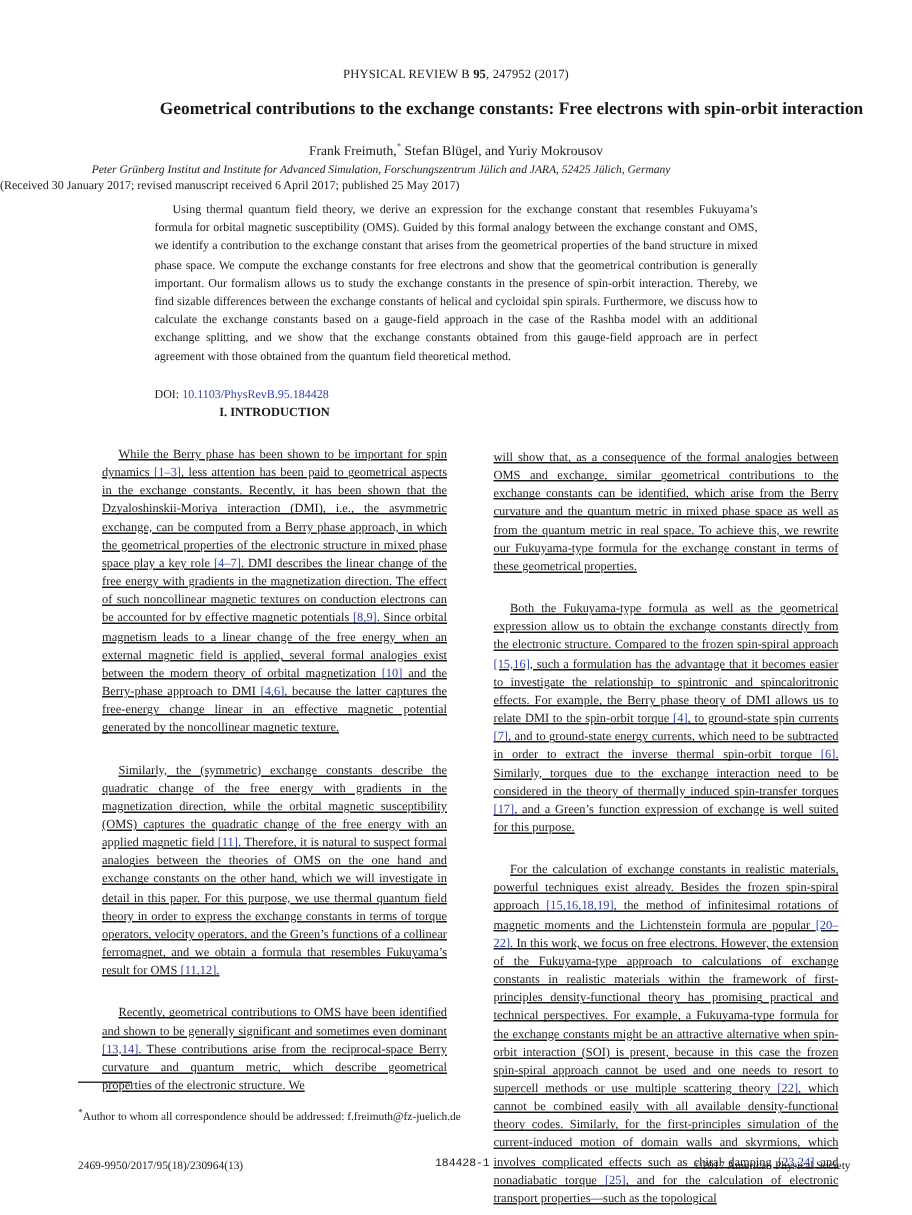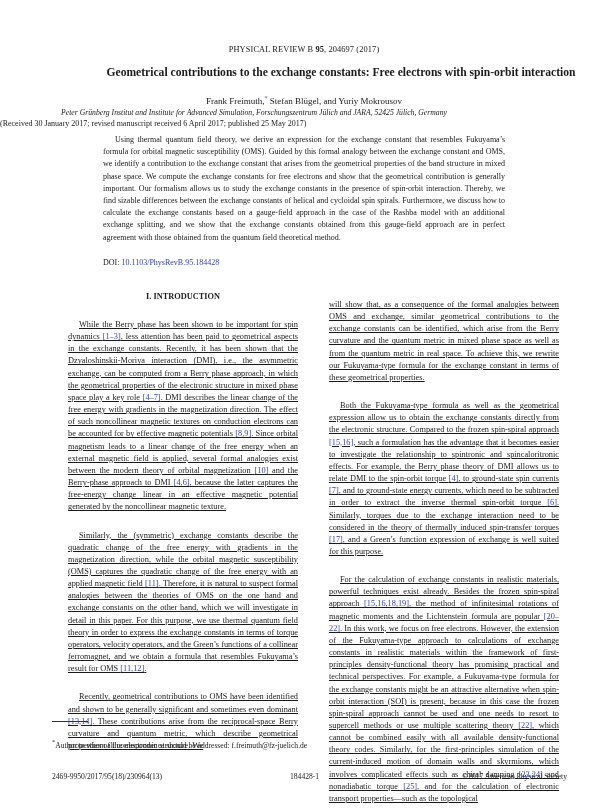--- a/index.html
+++ b/index.html
@@ -13,38 +13,38 @@
   .authors { position: absolute; top: 95px; left: 0; width: 608px; text-align: center; font-size: 9px; }
   .authors sup { color: #3344aa; font-size: 6px; }
   .affil { position: absolute; top: 108px; left: 0; width: 508px; text-align: center;
            font-size: 7.7px; font-style: italic; }
   .dates { position: absolute; top: 119px; left: 0; width: 608px; text-align: left; font-size: 8px; }
   .abstract { position: absolute; top: 134px; left: 103px; width: 402px;
               font-size: 8px; line-height: 12.2px; text-align: justify; text-indent: 12px; font-family: Liberation Serif, serif; }
   .doi { position: absolute; top: 258px; left: 103px; font-size: 8px; }
   .doi a { color: #3344aa; text-decoration: none; }
   .col { position: absolute; width: 262px; font-size: 8.3px; line-height: 12.15px; text-align: justify; }
-  .col-left { left: 52px; top: 291px; }
+  .col-left { left: 52px; top: 269px; }
   .col-right { left: 313px; top: 283px; }
   .section-heading { text-align: center; font-weight: bold; font-size: 8.3px; margin: 0 0 7px 0; height: 12px; }
   .col p { margin: 16px; text-indent: 11px; text-decoration: underline; }
   .col p.noindent { text-indent: 0; }
   .ref { color: #3344aa; }
   .fn-rule { position: absolute; left: 52px; top: 721px; width: 36px; border-top: 0.8px solid #333; }
   .footnote { position: absolute; left: 52px; top: 736px; width: 262px; font-size: 7.6px;
               line-height: 11px; text-align: justify; }
   .footer { position: absolute; top: 772px; font-size: 7.6px; }
   .footer-left { left: 52px; }
-  .footer-center { left: 290px; }
+  .footer-center { left: 290px; font-family: Liberation Mono, monospace; }
   .footer-right { right: 41px; }
 </style>
 </head>
 <body>
 
-<div class="journal"><span>PHYSICAL REVIEW B</span> <b>95</b><span>, 204697 (2017)</span></div>
+<div class="journal"><span>PHYSICAL REVIEW B</span> <b>95</b><span>, 247952 (2017)</span></div>
 
 <div class="title">Geometrical contributions to the exchange constants: Free electrons with spin-orbit interaction</div>
 
 <div class="authors"><span>Frank Freimuth,</span><sup>*</sup><span> Stefan Blügel, and Yuriy Mokrousov</span></div>
 
 <div class="affil">Peter Grünberg Institut and Institute for Advanced Simulation, Forschungszentrum Jülich and JARA, 52425 Jülich, Germany</div>
 <div class="dates">(Received 30 January 2017; revised manuscript received 6 April 2017; published 25 May 2017)</div>
 
 <div class="abstract">Using thermal quantum field theory, we derive an expression for the exchange constant that resembles Fukuyama’s formula for orbital magnetic susceptibility (OMS). Guided by this formal analogy between the exchange constant and OMS, we identify a contribution to the exchange constant that arises from the geometrical properties of the band structure in mixed phase space. We compute the exchange constants for free electrons and show that the geometrical contribution is generally important. Our formalism allows us to study the exchange constants in the presence of spin-orbit interaction. Thereby, we find sizable differences between the exchange constants of helical and cycloidal spin spirals. Furthermore, we discuss how to calculate the exchange constants based on a gauge-field approach in the case of the Rashba model with an additional exchange splitting, and we show that the exchange constants obtained from this gauge-field approach are in perfect agreement with those obtained from the quantum field theoretical method.</div>
 

